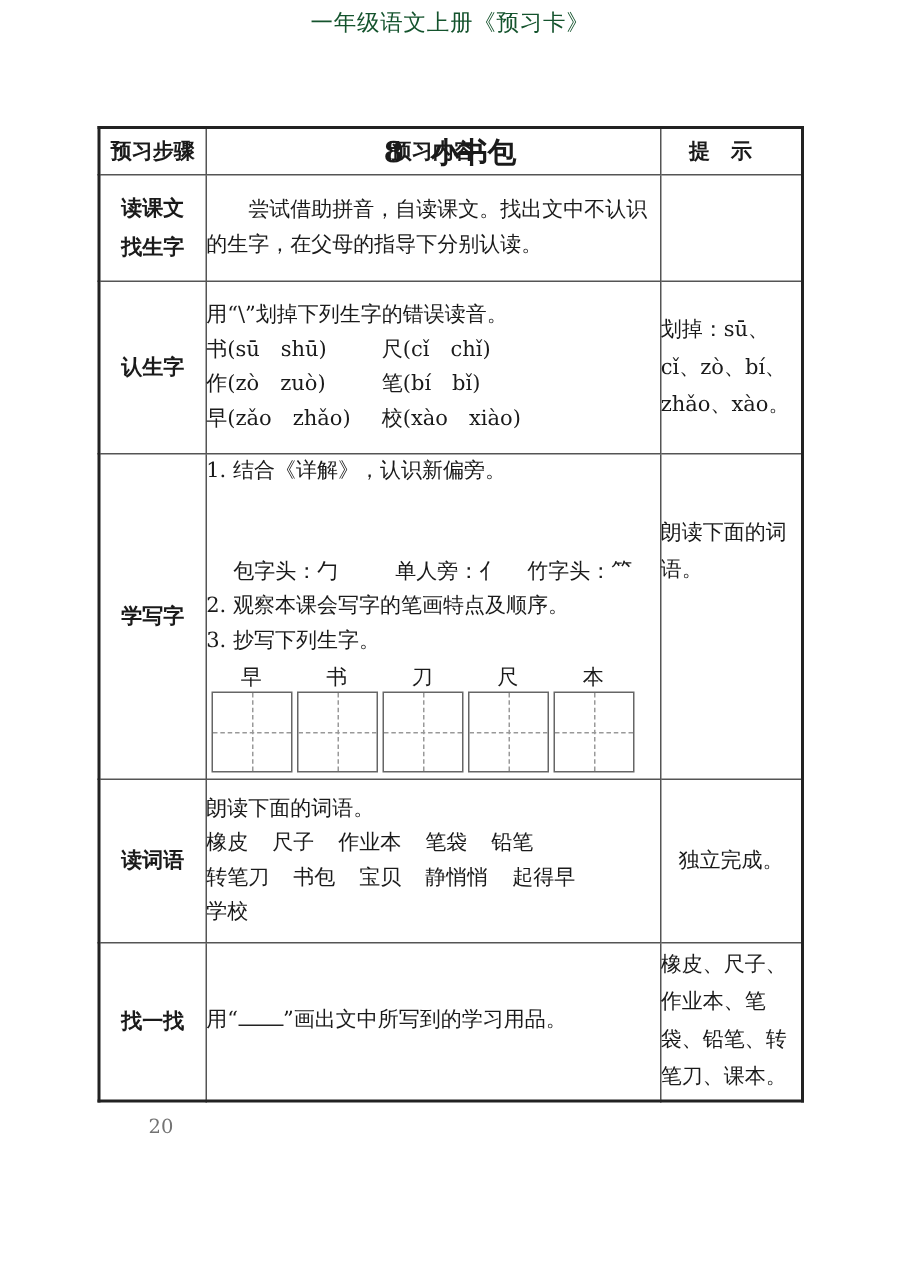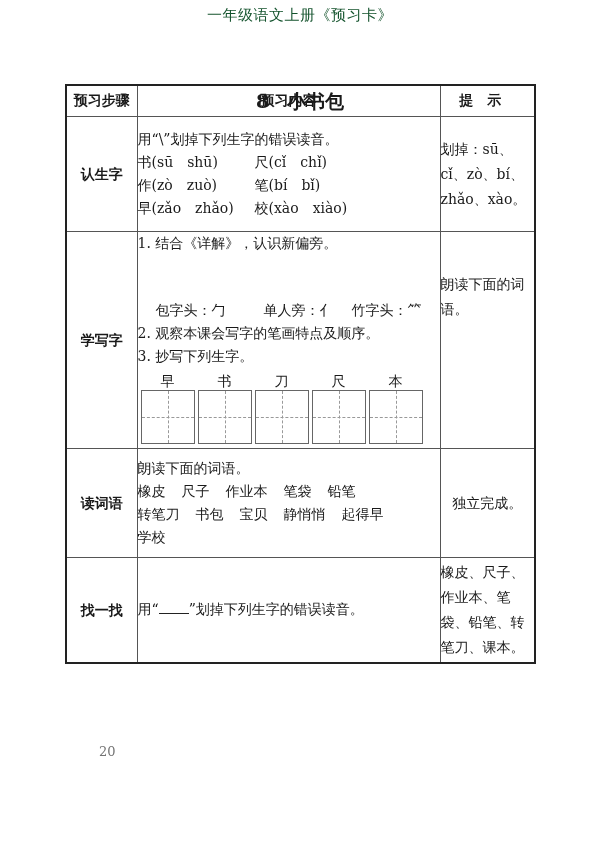--- a/index.html
+++ b/index.html
@@ -49,20 +49,28 @@
       <col class="c2">
       <col class="c3">
     </colgroup>
   <tbody>
       <tr>
     <th class="step-h">预习步骤</th>
     <th>预习内容</th>
     <th class="tip-h"><span>提示</span></th>
   </tr>
 
+  <tr style="height:71px">
+    <td class="step">
+      <div>读课文</div>
+      <div>找生字</div>
+    </td>
+    <td class="content indent">尝试借助拼音，自读课文。找出文中不认识的生字，在父母的指导下分别认读。</td>
+    <td class="tip"></td>
+  </tr>
 
   <tr style="height:115px">
     <td class="step">认生字</td>
     <td class="content">
       <div>用“\”划掉下列生字的错误读音。</div>
       <div class="pinyin-row">
         <span class="py-a">书(sū　shū)</span>
         <span>尺(cǐ　chǐ)</span>
       </div>
       <div class="pinyin-row">
@@ -128,20 +136,20 @@
       <div class="words">
         <span>学校</span>
       </div>
     </td>
     <td class="tip center">独立完成。</td>
   </tr>
 
   <tr style="height:105px">
     <td class="step">找一找</td>
     <td class="content">
-      <span>用“</span><span class="blank"></span><span>”划掉下列生字的错误读音。</span>
+      <span>用“</span><span class="blank"></span><span>”画出文中所写到的学习用品。</span>
     </td>
     <td class="tip">橡皮、尺子、作业本、笔袋、铅笔、转笔刀、课本。</td>
   </tr>
 </tbody>
   </table>
 
 <div class="page-num">20</div>
 
 </body></html>

